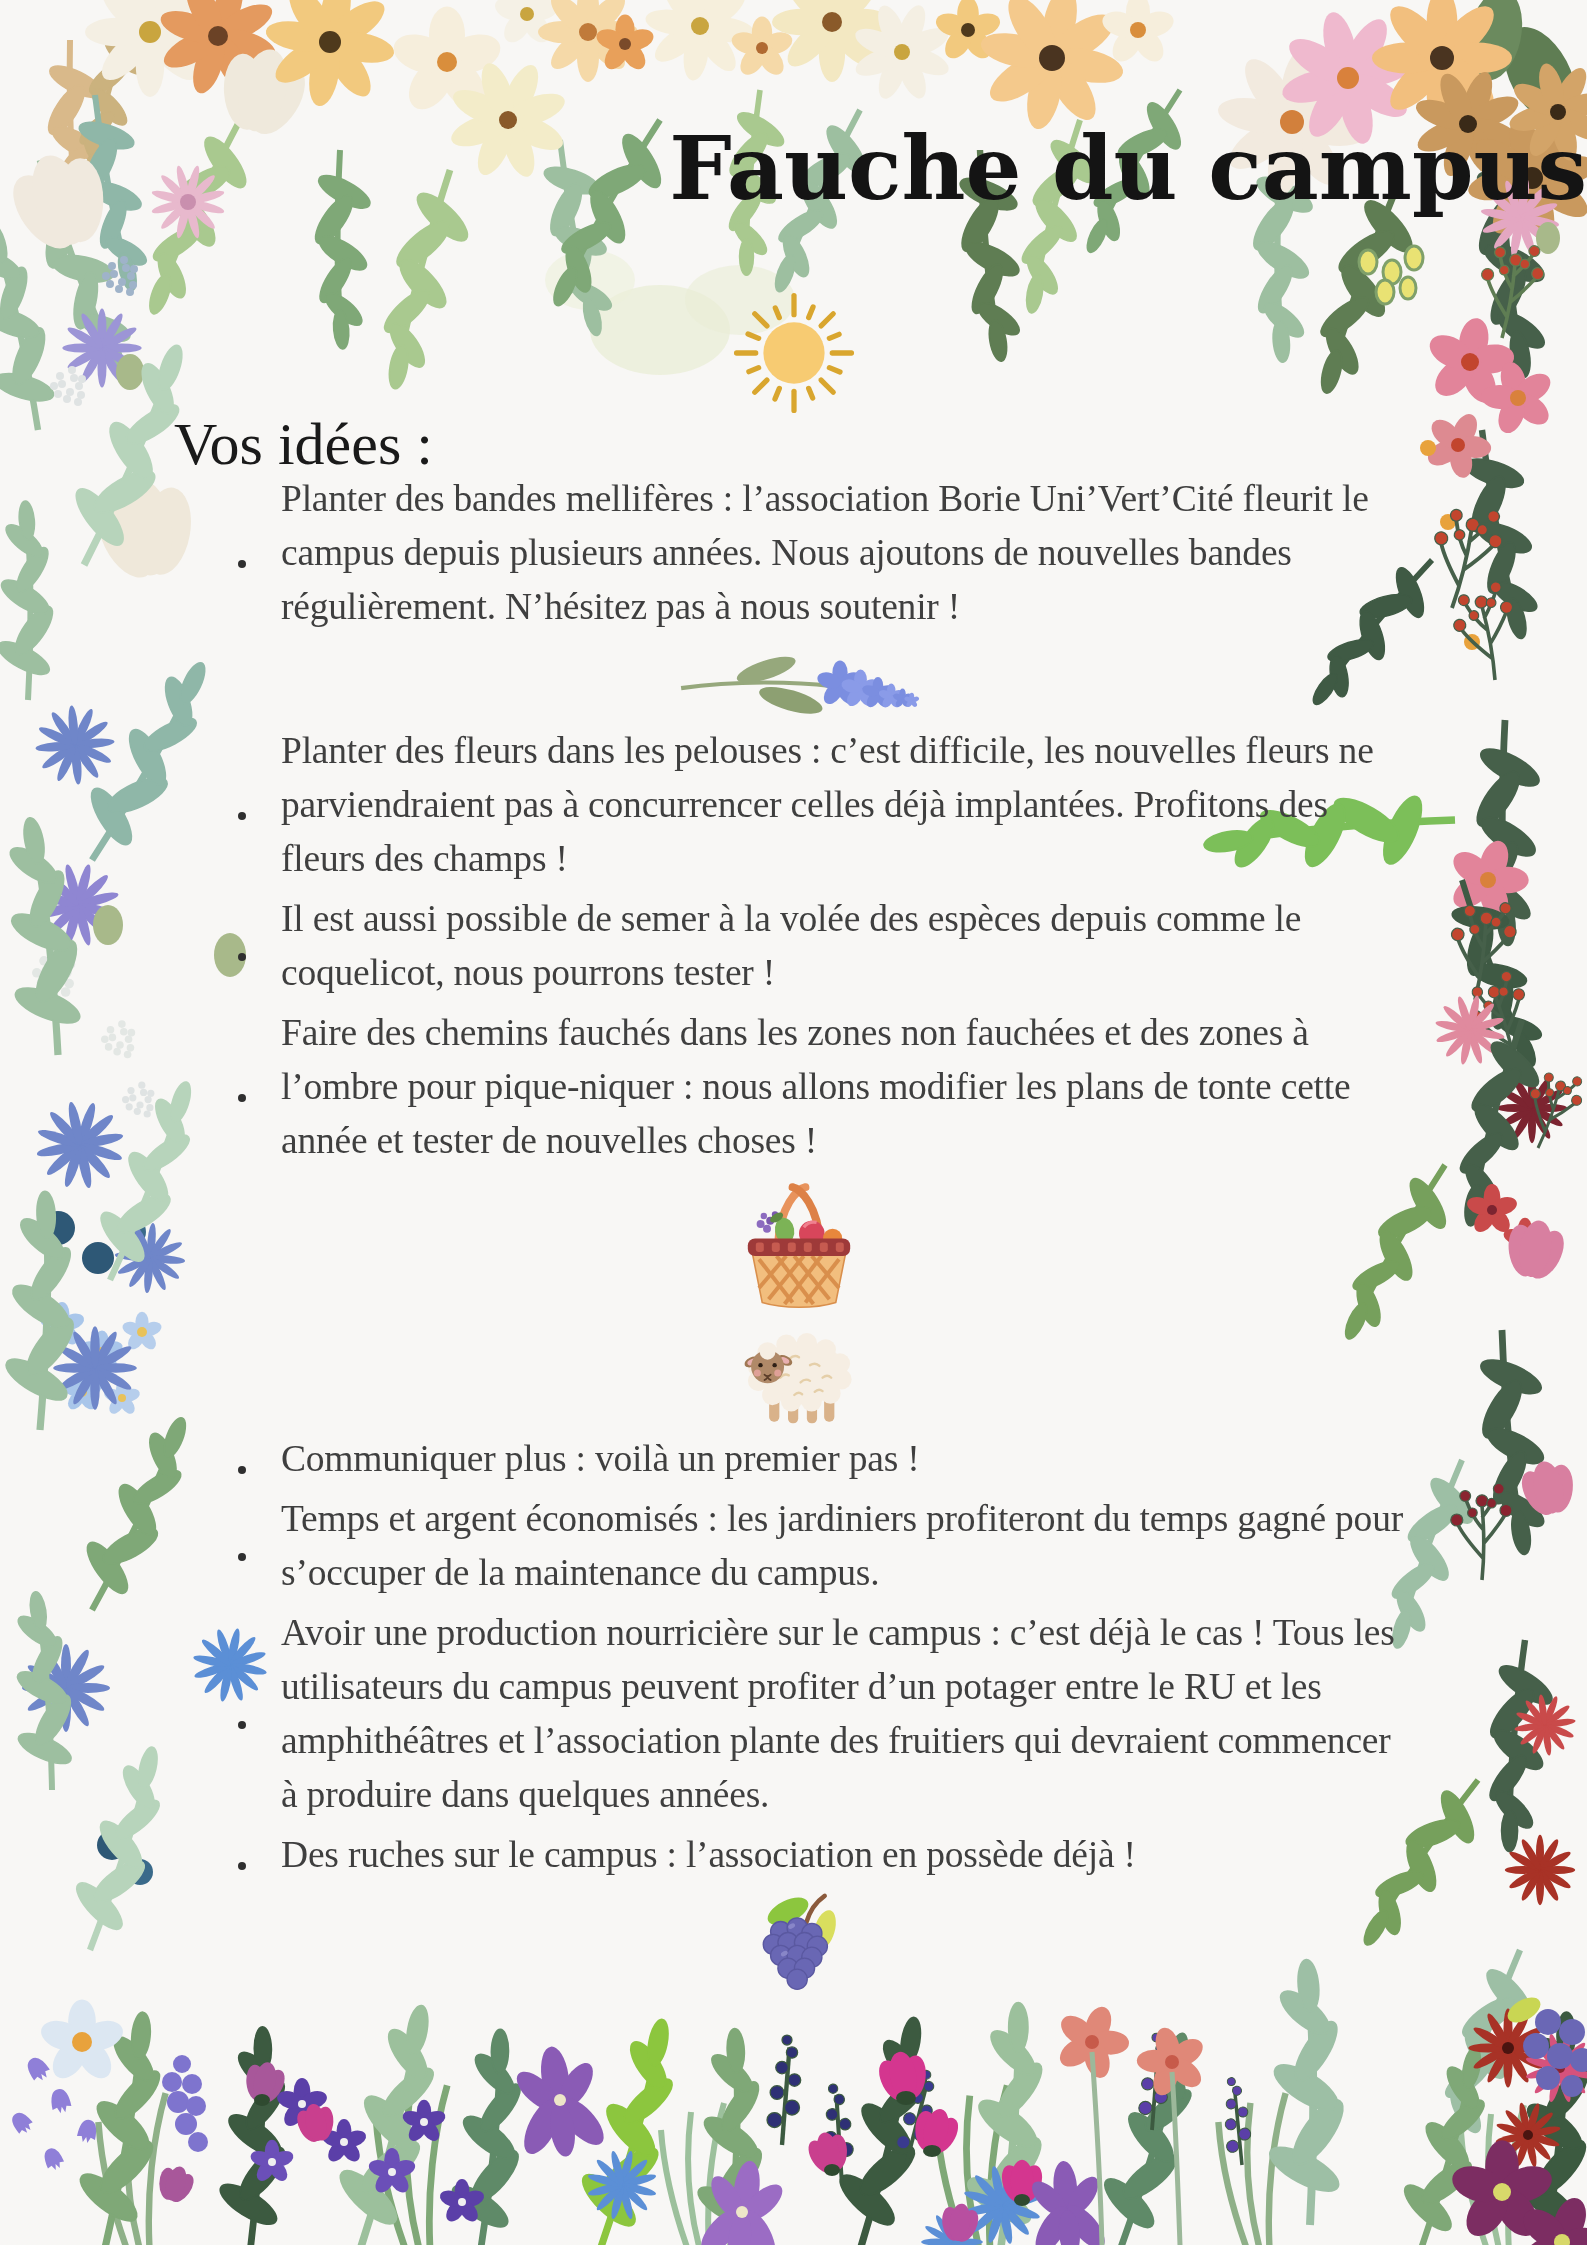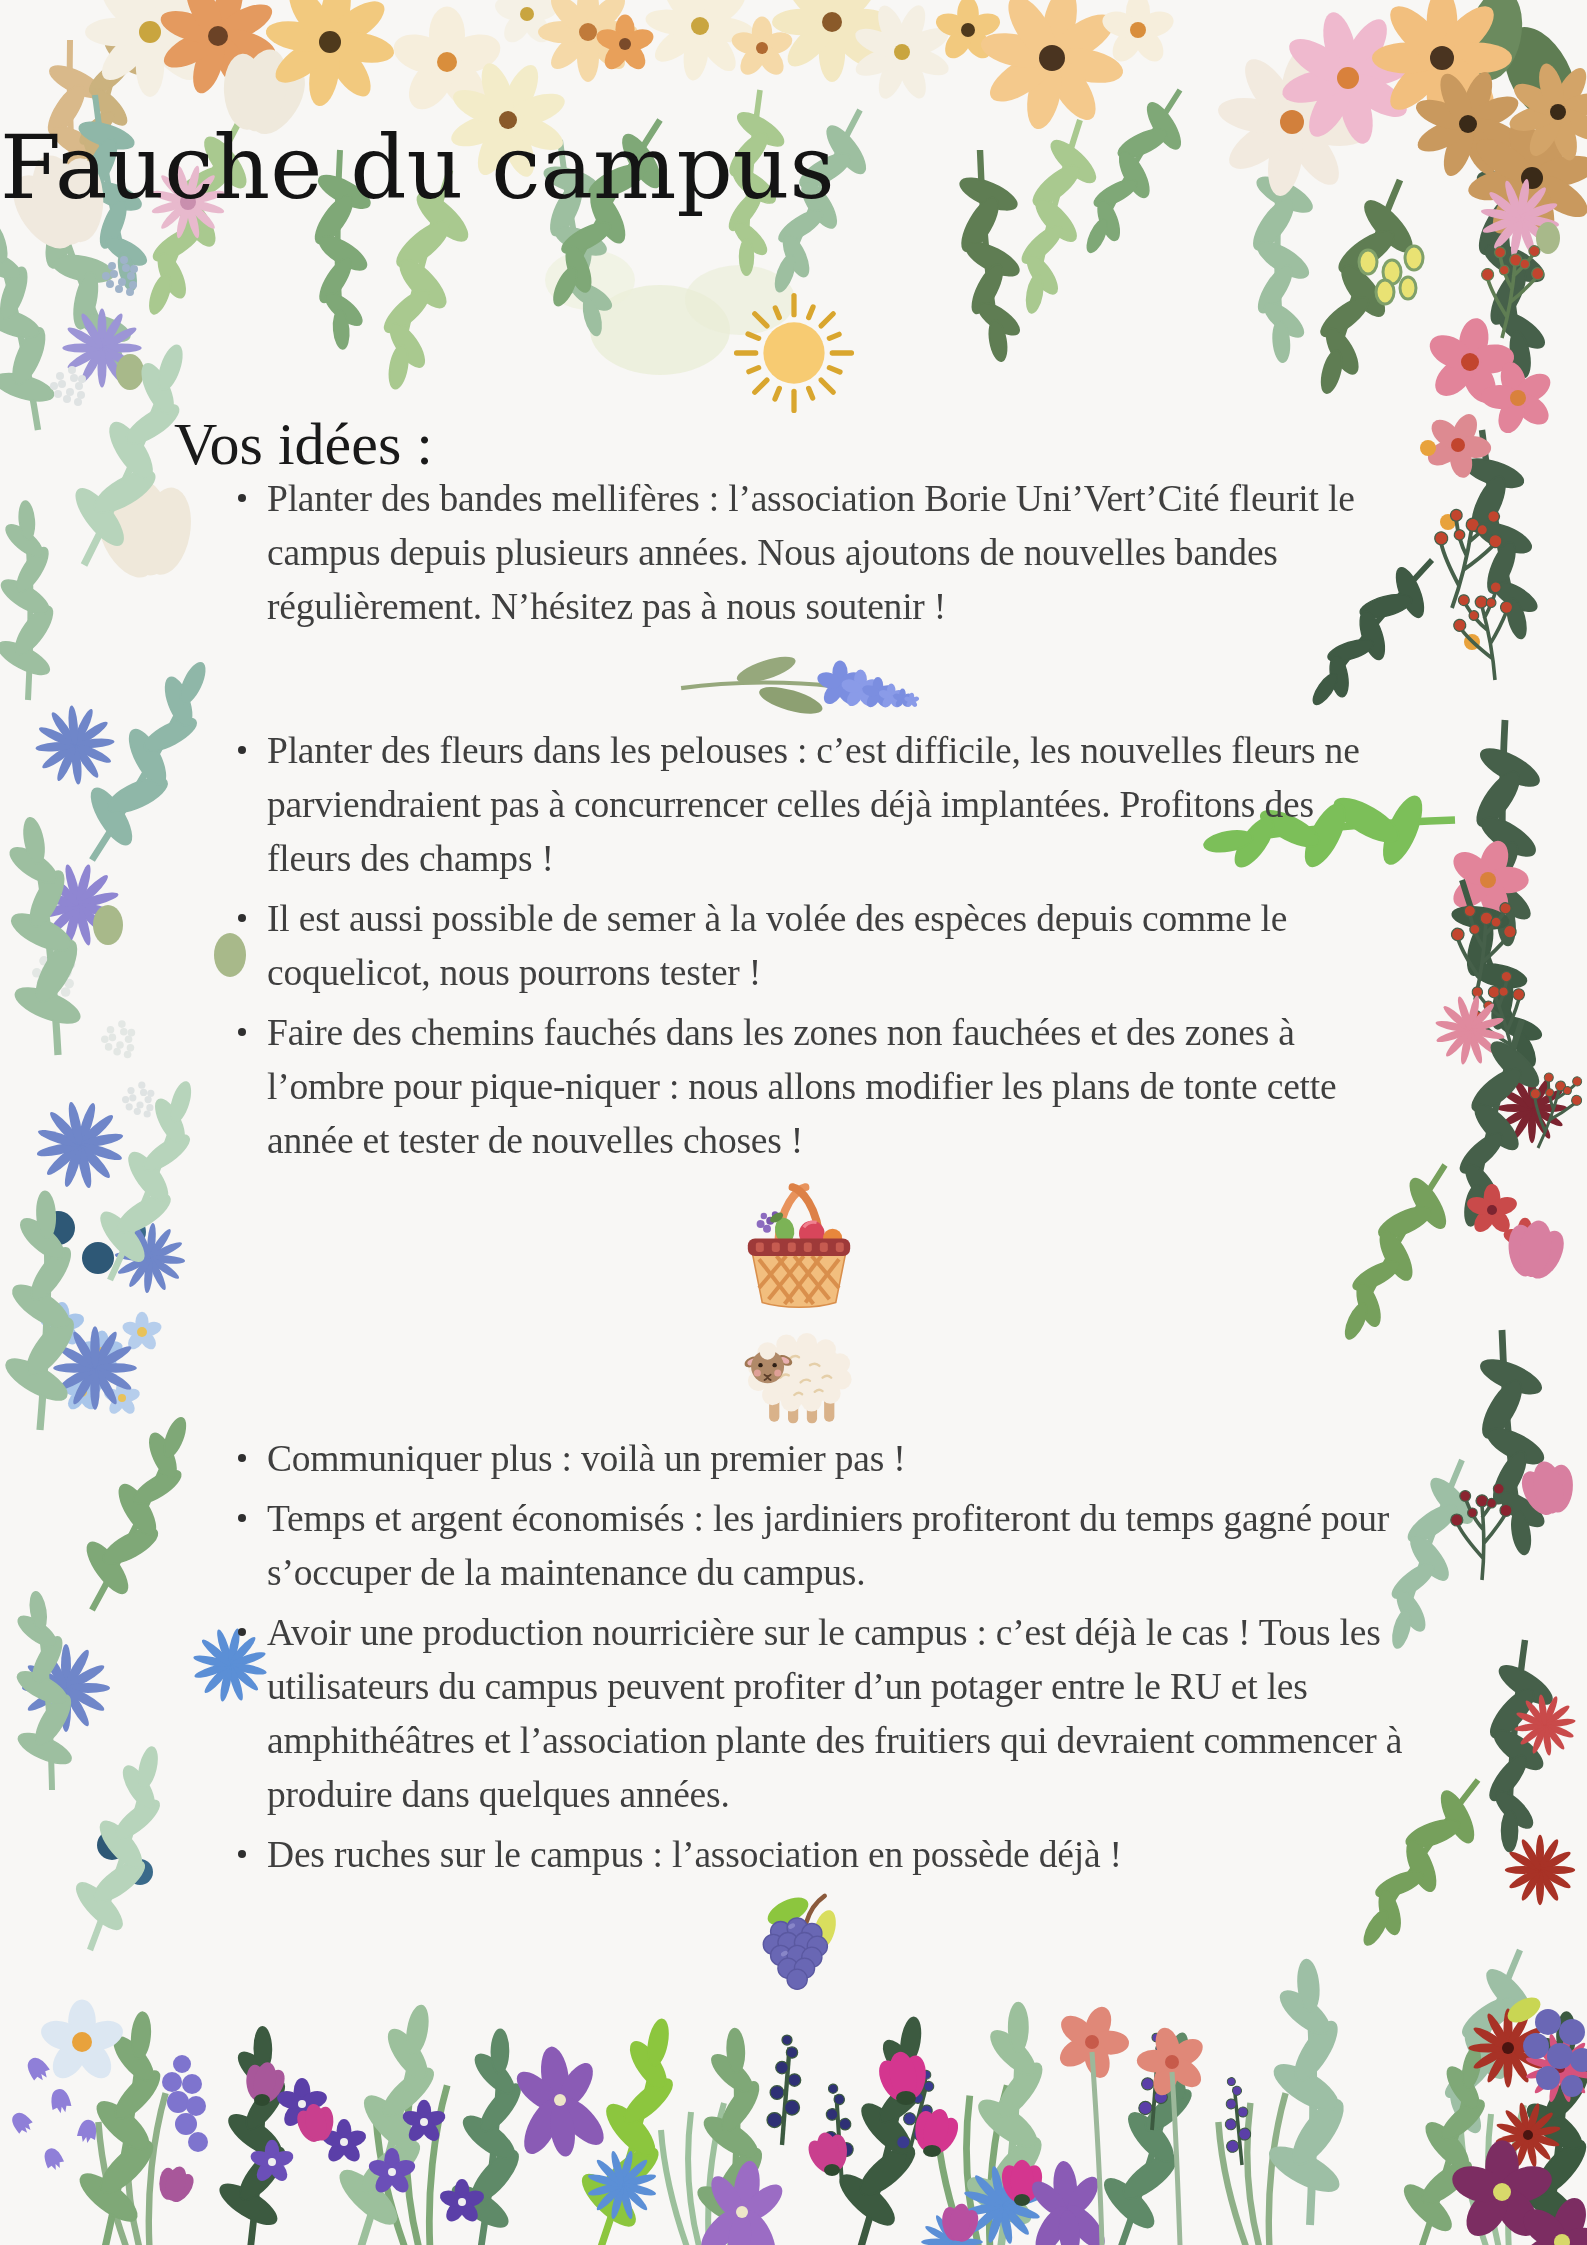--- a/index.html
+++ b/index.html
@@ -1,24 +1,24 @@
 <!DOCTYPE html>
 <html><head>
 <meta charset="utf-8">
 <style>
   html,body{margin:0;padding:0;background:#e8e8e8;}
   .page{position:relative;width:1587px;height:2245px;margin:0 auto;background:#F8F7F5;
         overflow:hidden;font-family:"Liberation Serif",serif;color:#3F3F3F;}
   .border-art{position:absolute;inset:0;pointer-events:none;}
-  .title{position:absolute;top:116px;left:0;width:100%;text-align:left;
-         font-family:"DejaVu Serif",serif;font-weight:400;font-size:88px;color:#141414;margin:0;}
+  .title{position:absolute;top:116px;left:0;width:100%;text-align:right;
+         font-family:"DejaVu Serif",serif;font-weight:700;font-size:88px;color:#141414;margin:0;}
   .sun-wrap{position:absolute;top:286px;left:50%;transform:translateX(-50%);}
   .heading{position:absolute;top:404px;left:168px;font-size:60px;color:#1A1A1A;margin:6px;font-weight:400;}
   .content{position:absolute;top:472px;left:238px;width:1165px;}
-  .bullet{display:flex;gap:21px;margin:0 0 6px 0;}
+  .bullet{display:flex;gap:35px;margin:0 0 6px 0;align-items:center;}
   .dot{flex:0 0 8px;width:8px;height:8px;border-radius:50%;background:#2F2F2F;margin-top:22px;}
   .bullet p{margin:0;font-size:37.5px;line-height:54px;letter-spacing:-0.2px;}
   .icon-row{display:flex;justify-content:center;align-items:center;transform:translateX(-22px);}
   .icon-row.lavender{height:84px;}
   .icon-row.basket{height:140px;}
   .icon-row.sheep{height:118px;}
   .icon-row.grapes{height:110px;margin-top:12px;}
 </style>
 </head>
 <body>

